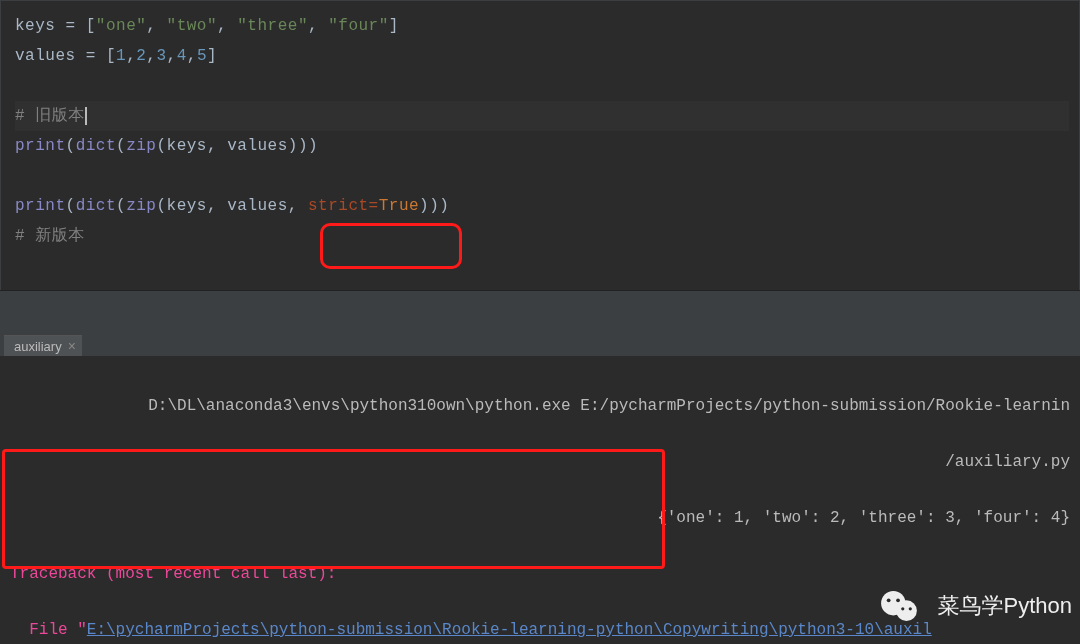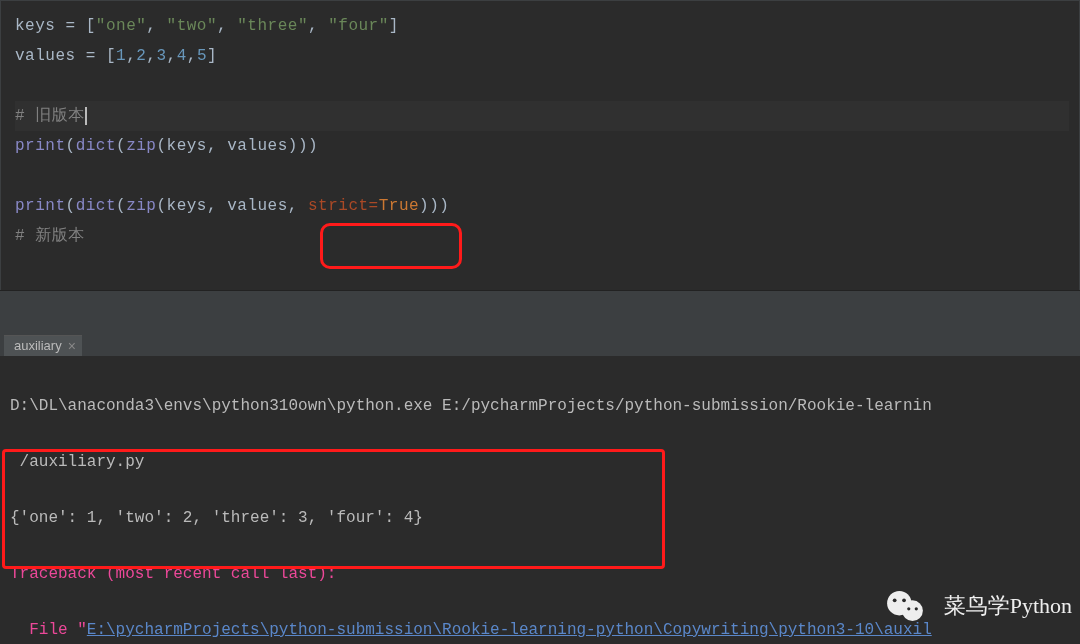--- a/index.html
+++ b/index.html
@@ -80,61 +80,61 @@
       align-items: flex-end;
       padding-left: 4px;
     }
     .tab {
       background: #4e5254;
       color: #bbb;
       padding: 2px 6px 2px 10px;
       font-size: 13px;
       font-family: Arial, sans-serif;
       display: inline-flex;
-      align-items: flex-start;
+      align-items: center;
       gap: 6px;
       border-top: 1px solid #555;
     }
     .tab .close-x {
       color: #888;
       font-size: 14px;
       cursor: pointer;
     }
     .console-pane {
       background: #2b2b2b;
       padding: 8px 10px 10px 10px;
       font-size: 16px;
       line-height: 28px;
       position: relative;
       height: 290px;
       white-space: pre;
       overflow: hidden;
     }
-    .console-text { color: #bababa; }
+    .console-text { color: #bababa; text-align: right; }
     .err { color: #ec4899; }
     .err-link { color: #5a87c9; text-decoration: underline; }
     .error-box {
       position: absolute;
       border: 3px solid #ff1a1a;
       border-radius: 4px;
       left: 2px;
       top: 93px;
       width: 663px;
       height: 120px;
       pointer-events: none;
     }
     .watermark {
       position: absolute;
       bottom: 22px;
       right: 8px;
       display: flex;
       align-items: center;
       gap: 20px;
       color: #fff;
-      font-family: Liberation Serif, serif;
+      font-family: Liberation Sans, sans-serif;
       font-size: 22px;
       opacity: 0.92;
     }
     .wm-icon {
       width: 38px;
       height: 32px;
       position: relative;
     }
     .wm-icon svg {
       width: 100%;

